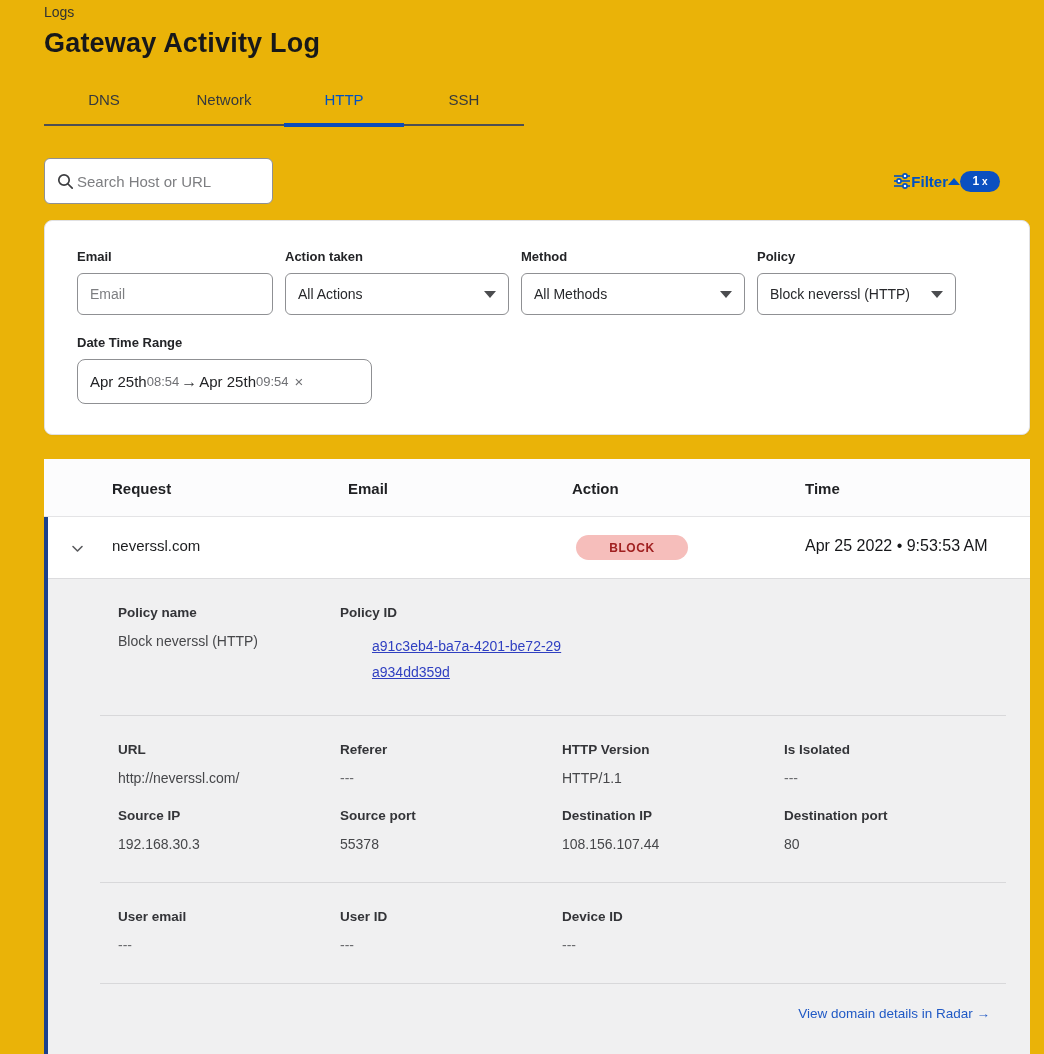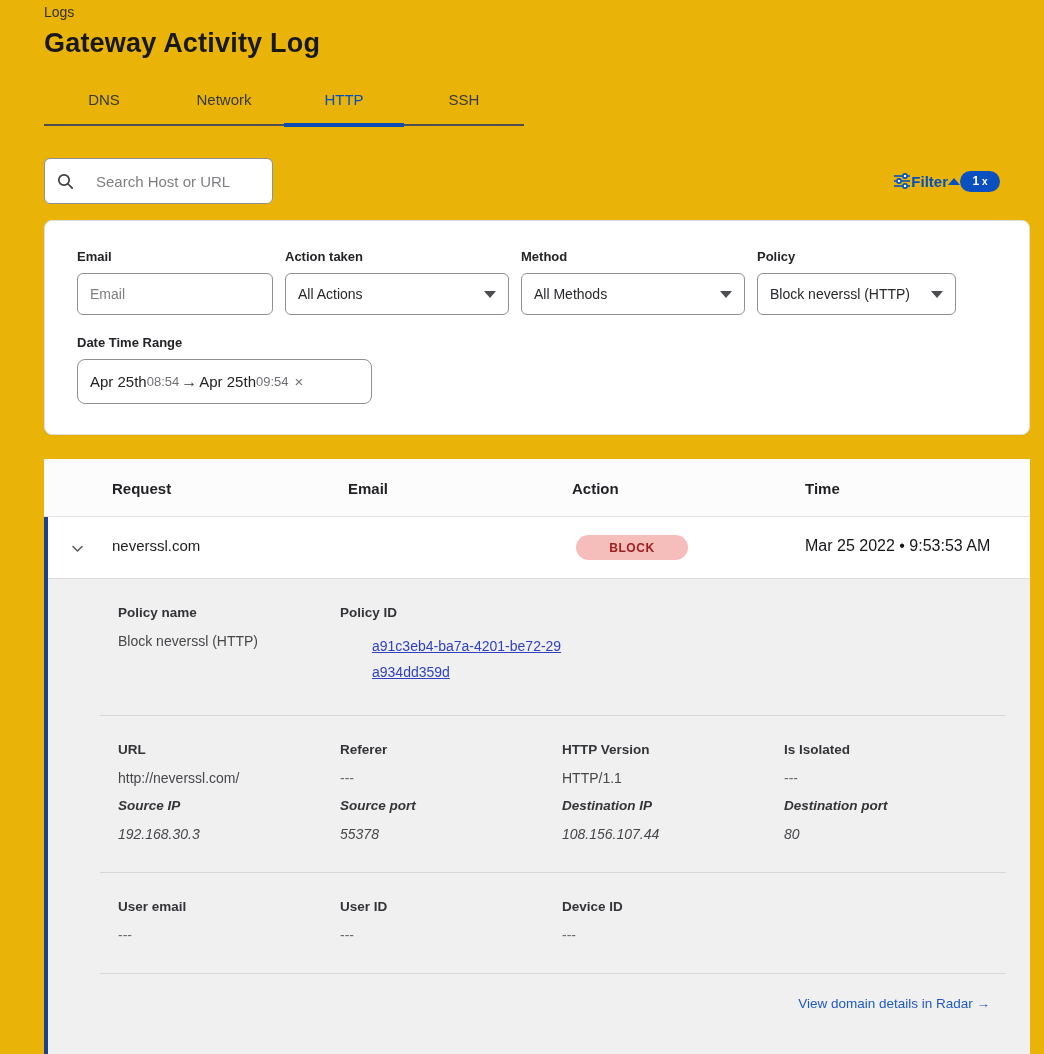--- a/index.html
+++ b/index.html
@@ -15,21 +15,21 @@
   
   .tabs { margin:22px 0 0 44px; width:480px; display:flex; border-bottom:2px solid #4d4f52; }
   .tab { width:120px; text-align:center; padding:10px 0 16px; font-size:15px; color:#36393d; cursor:pointer; position:relative; }
   .tab.active { color:#0051c3; font-weight:normal; }
   .tab.active::after { content:""; position:absolute; left:0; right:0; bottom:-3px; height:4px; background:#0b4cba; }
 
   
   .toolbar { margin:32px 44px 0 44px; display:flex; align-items:center; justify-content:space-between; }
   .searchbox { width:229px; height:46px; background:#fff; border:1px solid #8f9093; border-radius:6px; display:flex; align-items:center; padding:0 12px; }
   .searchbox svg { flex:0 0 auto; }
-  .searchbox input { border:none; outline:none; margin-left:22px; font-size:15px; width:170px; color:#333; font-family:inherit; background:transparent; }
+  .searchbox input { border:none; outline:none; margin-left:3px; font-size:15px; width:170px; color:#333; font-family:inherit; background:transparent; }
   .searchbox input::placeholder { color:#7d7e81; }
   .filterctl { display:flex; align-items:center; gap:0; cursor:pointer; }
   .filterctl .flabel { color:#0051c3; font-weight:bold; font-size:15px; }
   .caret-up { width:0; height:0; border-left:6px solid transparent; border-right:6px solid transparent; border-bottom:7px solid #0051c3; }
   .fbadge { background:#0b50c0; color:#fff; border-radius:11px; min-width:40px; height:21px; display:flex; align-items:center; justify-content:center; gap:3px; font-size:12px; font-weight:bold; padding:0 9px; }
   .fbadge .bx { font-size:10px; }
 
   
   .fpanel { margin:16px 0 0 44px; width:986px; background:#fff; border:1px solid #e1e1e3; border-radius:8px; padding:28px 32px 30px; box-shadow:0 1px 2px rgba(0,0,0,0.03); }
   .frow { display:flex; gap:12px; }
@@ -62,21 +62,21 @@
   .rtime { position:absolute; left:757px; top:20px; font-size:16px; color:#151619; }
 
   
   .details { background:#f0f0f1; height:481px; padding:0 24px 0 52px; }
   .dsec { padding:26px 0 30px 18px; }
   .divider { border-bottom:1px solid #d8d8da; }
   .dgrid { display:grid; grid-template-columns:222px 222px 222px 222px; }
   .dlab { font-size:13.5px; font-weight:bold; color:#333438; margin-bottom:13px; }
   .dval { font-size:14px; color:#46474a; }
   .dval.na { color:#6b6c6f; }
-  .rowgap { margin-top:12px;font-style:italic; }
+  .rowgap { margin-top:22px; }
   .idlink { display:block; max-width:192px; font-size:14px; color:#2f3fc1; text-decoration:underline; word-break:break-all; line-height:26px; cursor:pointer;margin-left:32px; }
   .radar-row { display:flex; justify-content:flex-end; padding:22px 16px 0 0; }
   .radar-link { font-size:13.5px; color:#2059c5; text-decoration:none; cursor:pointer;text-align:center; }
 </style>
 </head>
 <body>
 
 <div class="page">
 
   <div class="hdr">
@@ -168,21 +168,21 @@
       <span class="th-time">Time</span>
     </div>
 
     <div class="expanded-wrap">
       <div class="trow">
         <svg class="chev" width="15" height="15" viewBox="0 0 15 15">
             <polyline points="3,5.5 7.5,10 12,5.5" fill="none" stroke="#5a5b5e" stroke-width="1.6" stroke-linecap="round" stroke-linejoin="round"></polyline>
           </svg>
         <span class="req">neverssl.com</span>
         <span class="blockbadge">BLOCK</span>
-        <span class="rtime">Mar 25 2022 • 9:53:53 AM</span>
+        <span class="rtime">Apr 25 2022 • 9:53:53 AM</span>
       </div>
 
       <div class="details">
 
         <div class="dsec divider">
           <div class="dgrid">
             <div>
               <div class="dlab">Policy name</div>
               <div class="dval">Block neverssl (HTTP)</div>
             </div>

